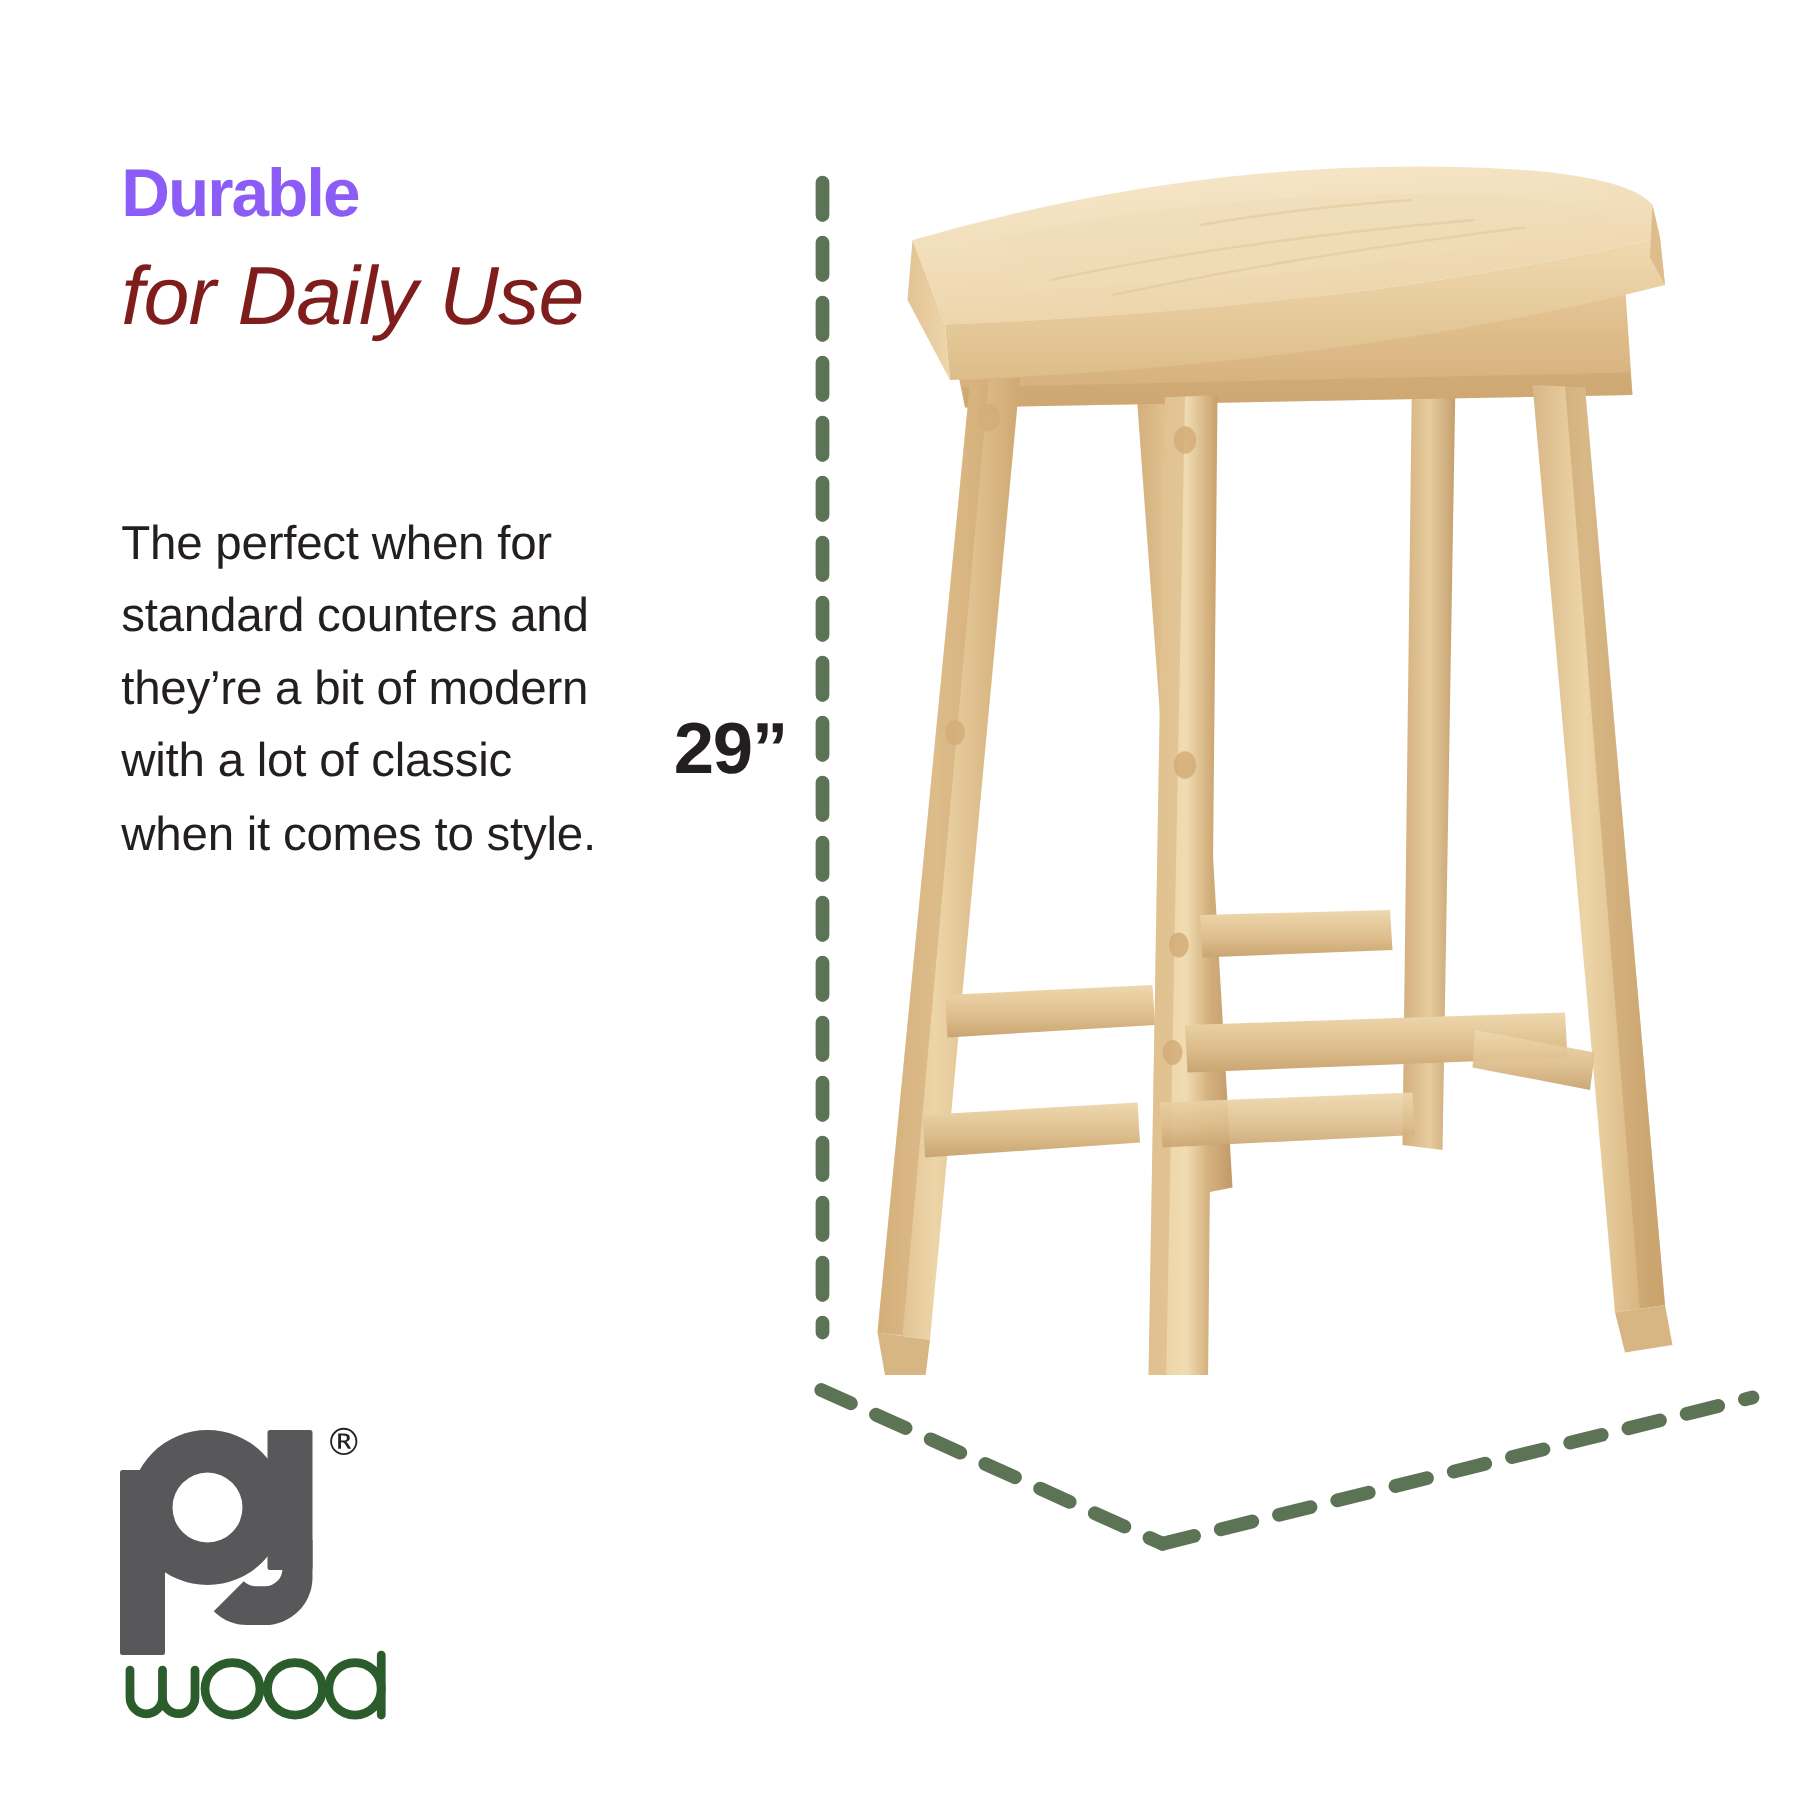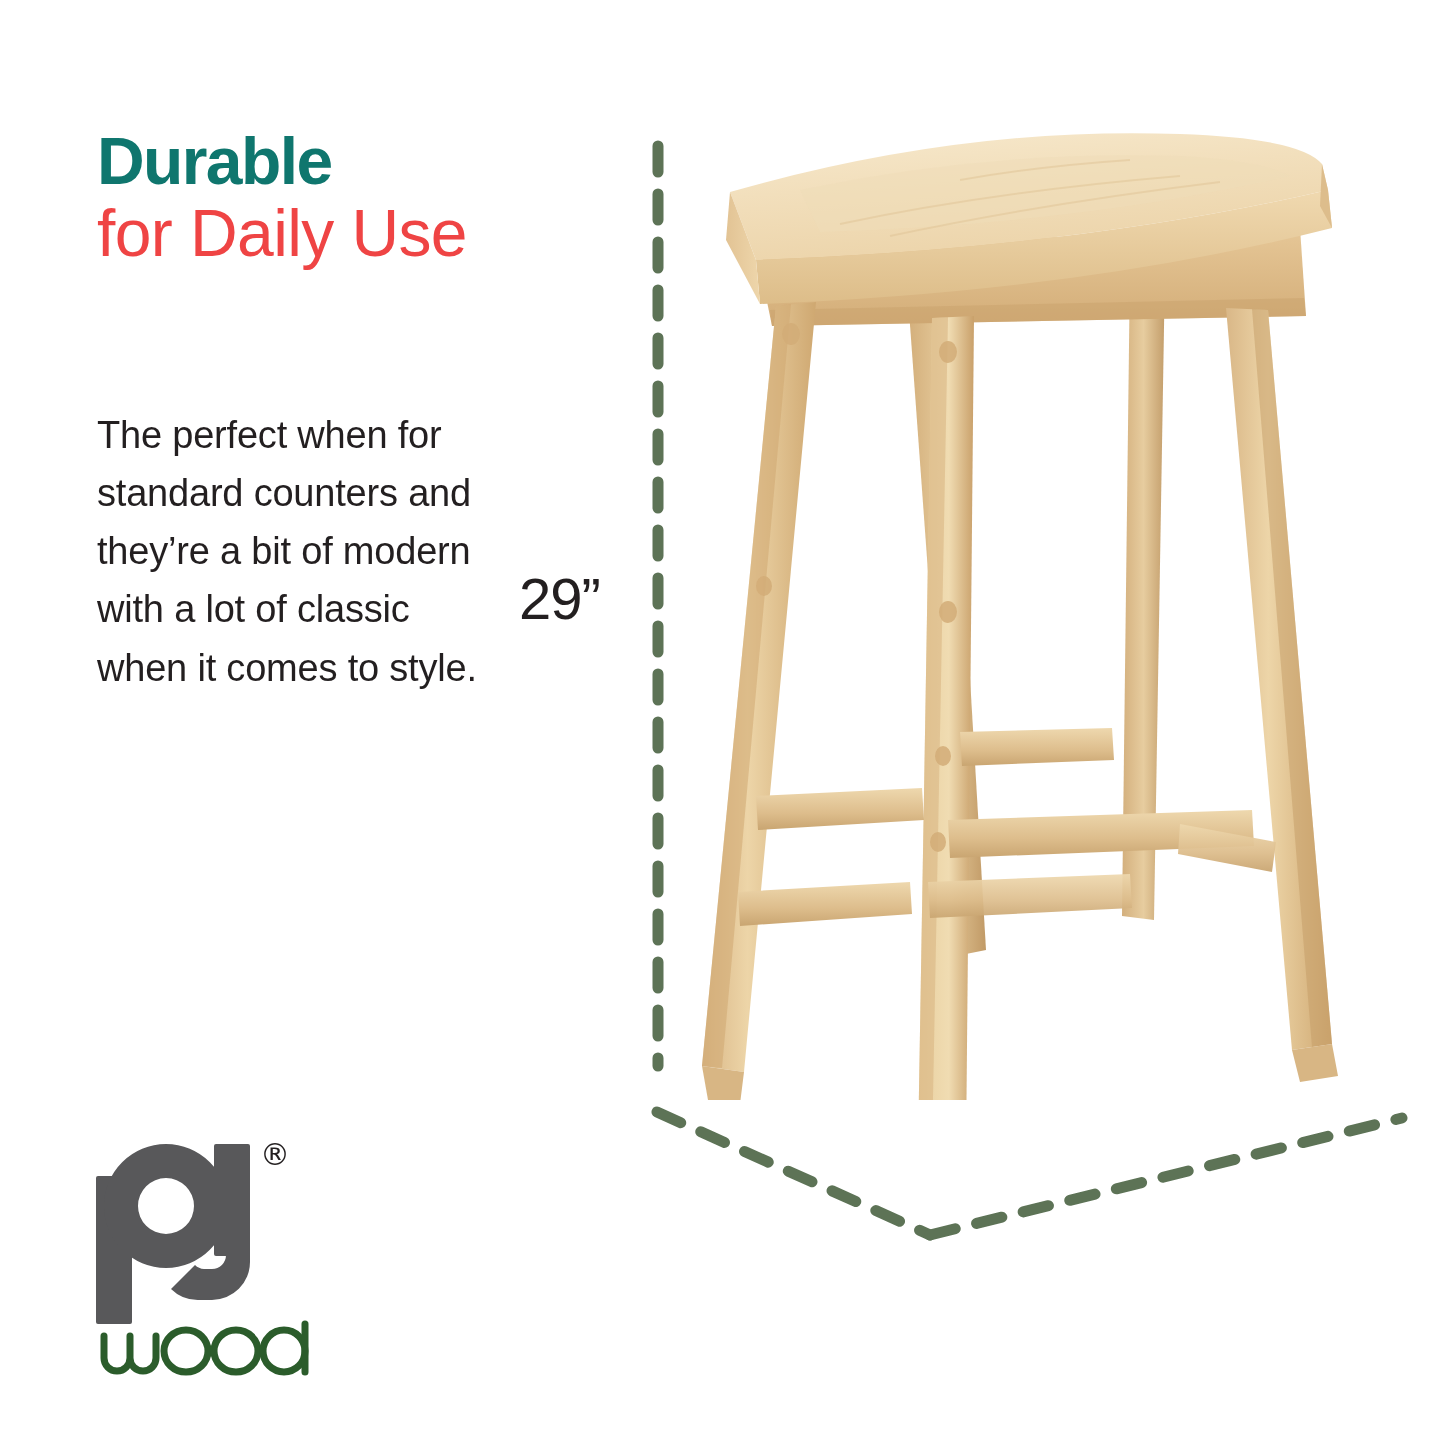--- a/index.html
+++ b/index.html
@@ -25,32 +25,33 @@
   .headline {
     position: absolute;
     left: 97px;
     top: 128px;
     width: 470px;
     color: #231f20;
     line-height: 1.02;
   }
   .headline-strong {
     display: block;
-    font-size: 66px;
+    font-size: 54px;
     font-weight: 700;
     letter-spacing: -1.6px;
-    color: #0f766e;
+    color: #8b5cf6;
   }
   .headline-light {
     display: block;
     font-size: 66px;
     font-weight: 300;
     letter-spacing: -0.6px;
-    color: #ef4444;
-    margin-top: 5px;
+    color: #7f1d1d;
+    margin-top: 20px;
+    font-style: italic;
   }
 
   .body-copy {
     position: absolute;
     left: 97px;
     top: 368px;
     width: 400px;
     font-size: 38px;
     font-weight: 300;
     line-height: 1.53;
@@ -100,24 +101,25 @@
   }
 
   
   .dim-lines {
     position: absolute;
     inset: 0;
     pointer-events: none;
   }
   .dim-label {
     position: absolute;
-    font-weight: 400;
+    font-weight: 700;
     color: #231f20;
     letter-spacing: -1px;
     white-space: nowrap;
+    margin-left: 20px;
   }
   .dim-height {
     left: 519px;
     top: 565px;
     font-size: 58px;
   }
   .dim-width {
     left: 613px;
     top: 1196px;
     font-size: 58px;

